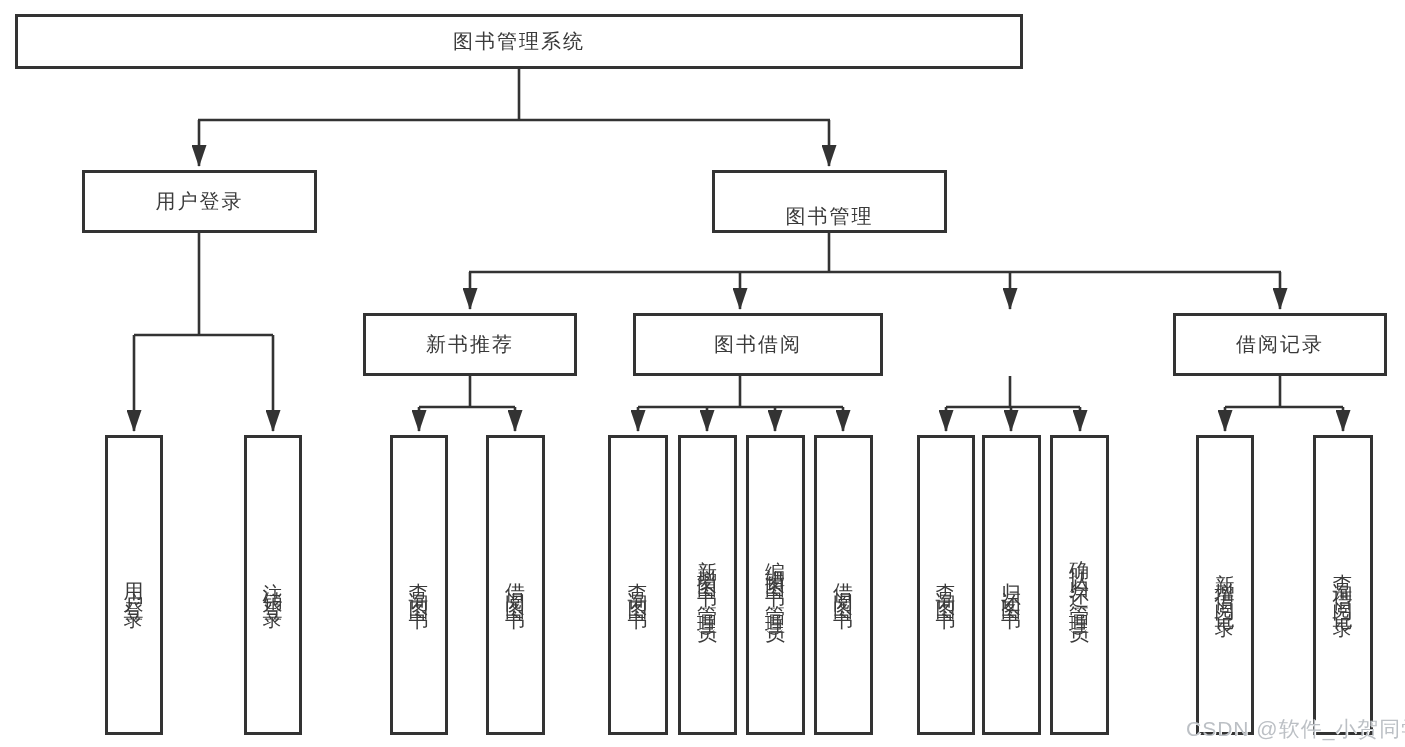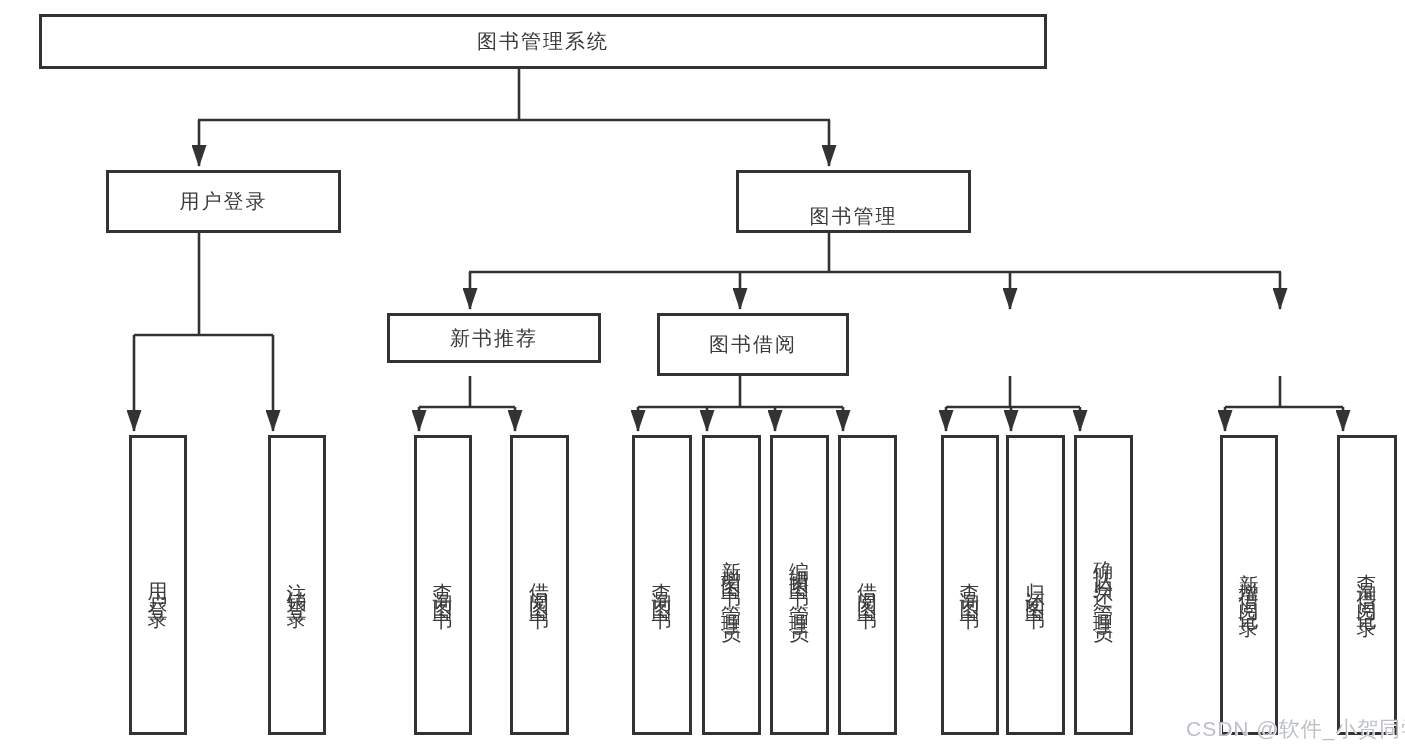--- a/index.html
+++ b/index.html
@@ -16,21 +16,20 @@
     background:#ffffff;
     border:3px solid #333333;
     box-sizing:border-box;
     display:flex;
     align-items:center;
     justify-content:center;
     color:#3a3a3a;
     font-size:20px;
     letter-spacing:2px;
     z-index:2;
-    margin-left:24px;
   }
   .box.vert span{
     writing-mode:vertical-rl;
     text-orientation:mixed;
     letter-spacing:9px;
     font-size:20px;
     line-height:1;
   }
   #watermark{
     position:absolute;
@@ -116,25 +115,28 @@
     <span>图书管理系统</span>
   </div>
 
   <div class="box" style="left:82px;top:170px;width:235px;height:63px;">
     <span>用户登录</span>
   </div>
   <div class="box" style="left:712px;top:170px;width:235px;height:63px;align-items:flex-end;">
     <span>图书管理</span>
   </div>
 
-  <div class="box" style="left:363px;top:313px;width:214px;height:50px;">
+  <div class="box" style="left:363px;top:313px;width:214px;height:63px;">
     <span>新书推荐</span>
   </div>
-  <div class="box" style="left:633px;top:313px;width:192px;height:63px;">
+  <div class="box" style="left:633px;top:313px;width:250px;height:63px;">
     <span>图书借阅</span>
+  </div>
+  <div class="box" style="left:1173px;top:313px;width:214px;height:63px;">
+    <span>借阅记录</span>
   </div>
 
   <div class="box vert" style="left:105px;top:435px;width:58px;height:300px;">
     <span>用户登录</span>
   </div>
   <div class="box vert" style="left:244px;top:435px;width:58px;height:300px;">
     <span>注销登录</span>
   </div>
 
   <div class="box vert" style="left:390px;top:435px;width:58px;height:300px;">

